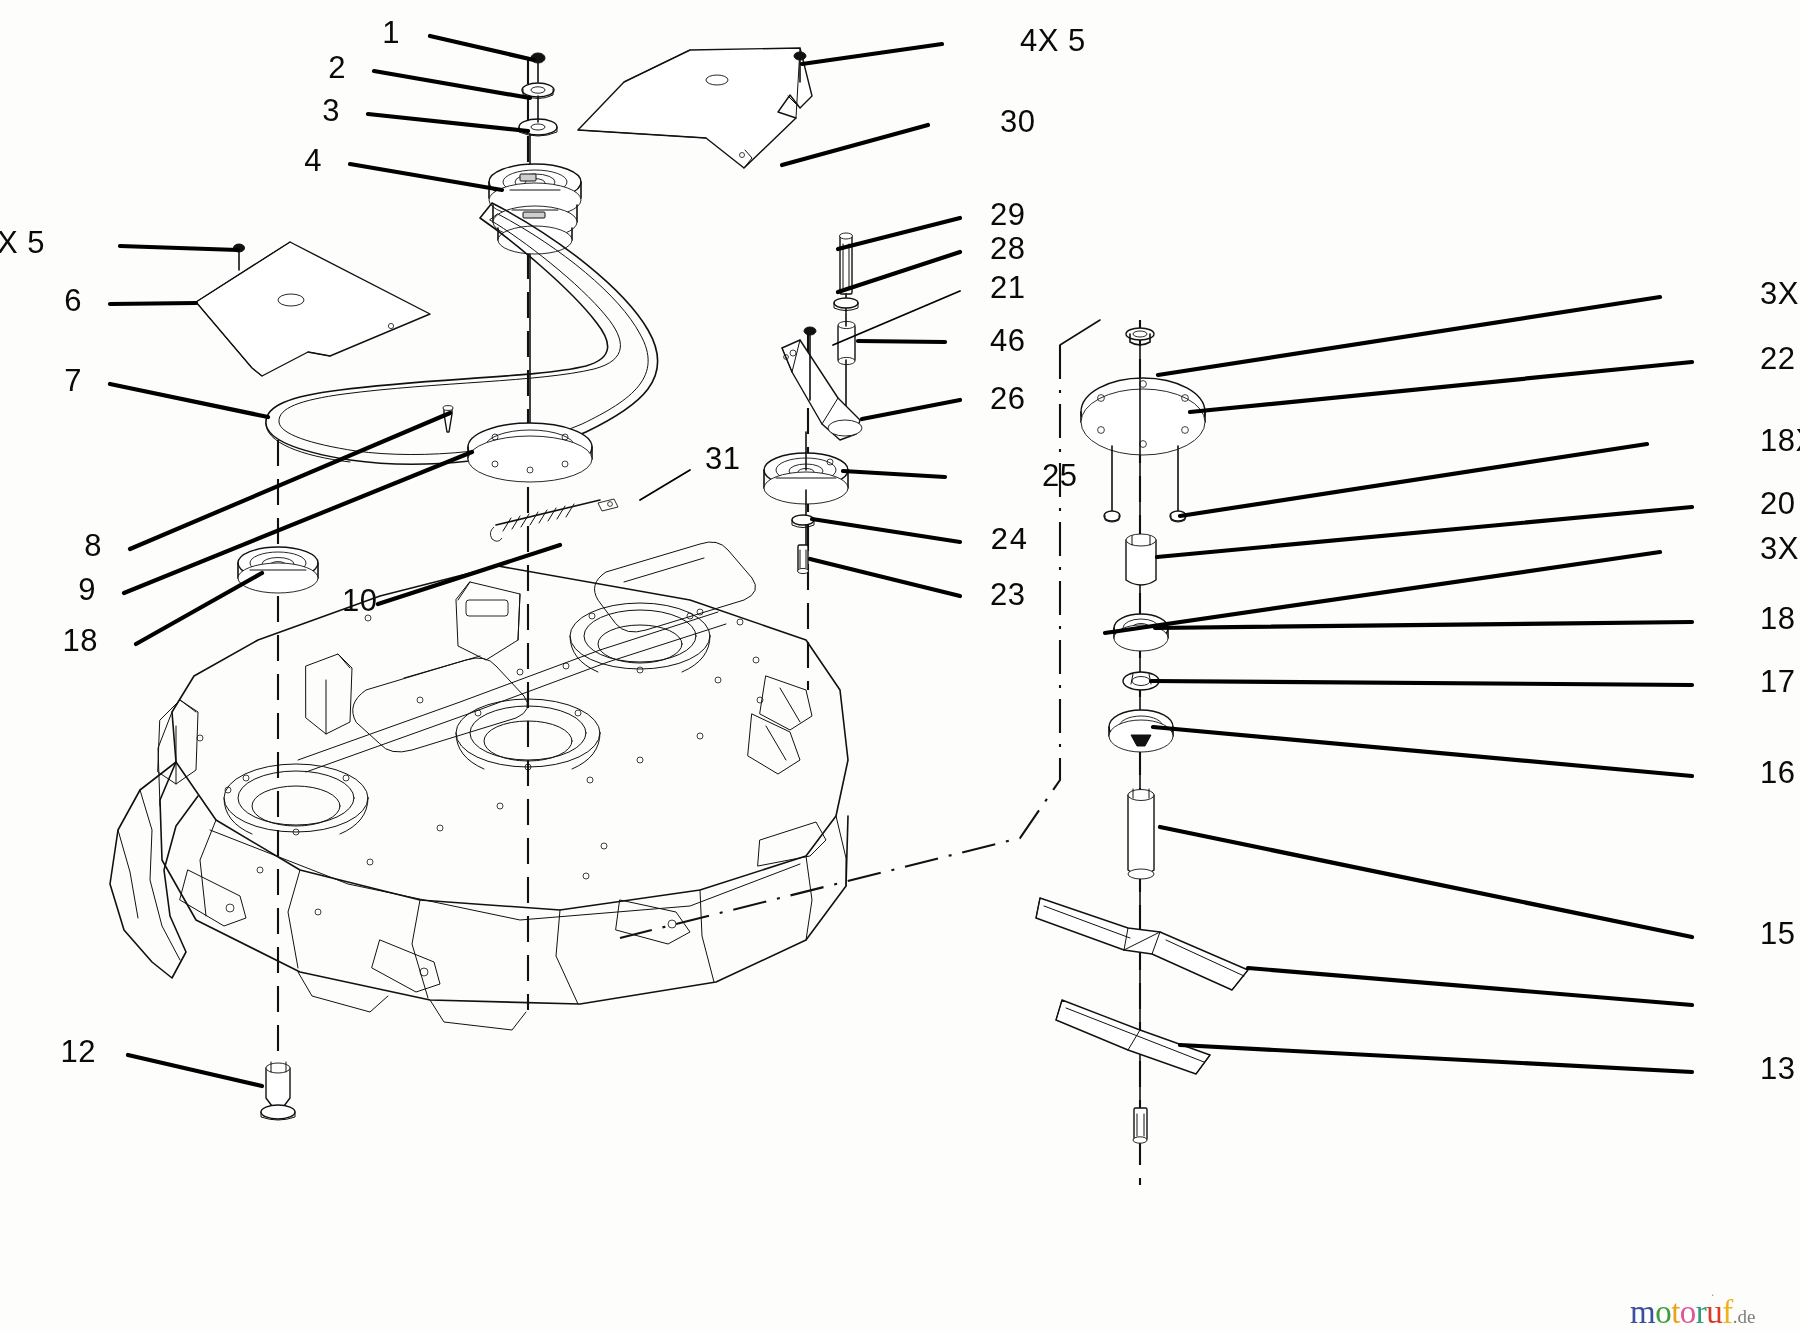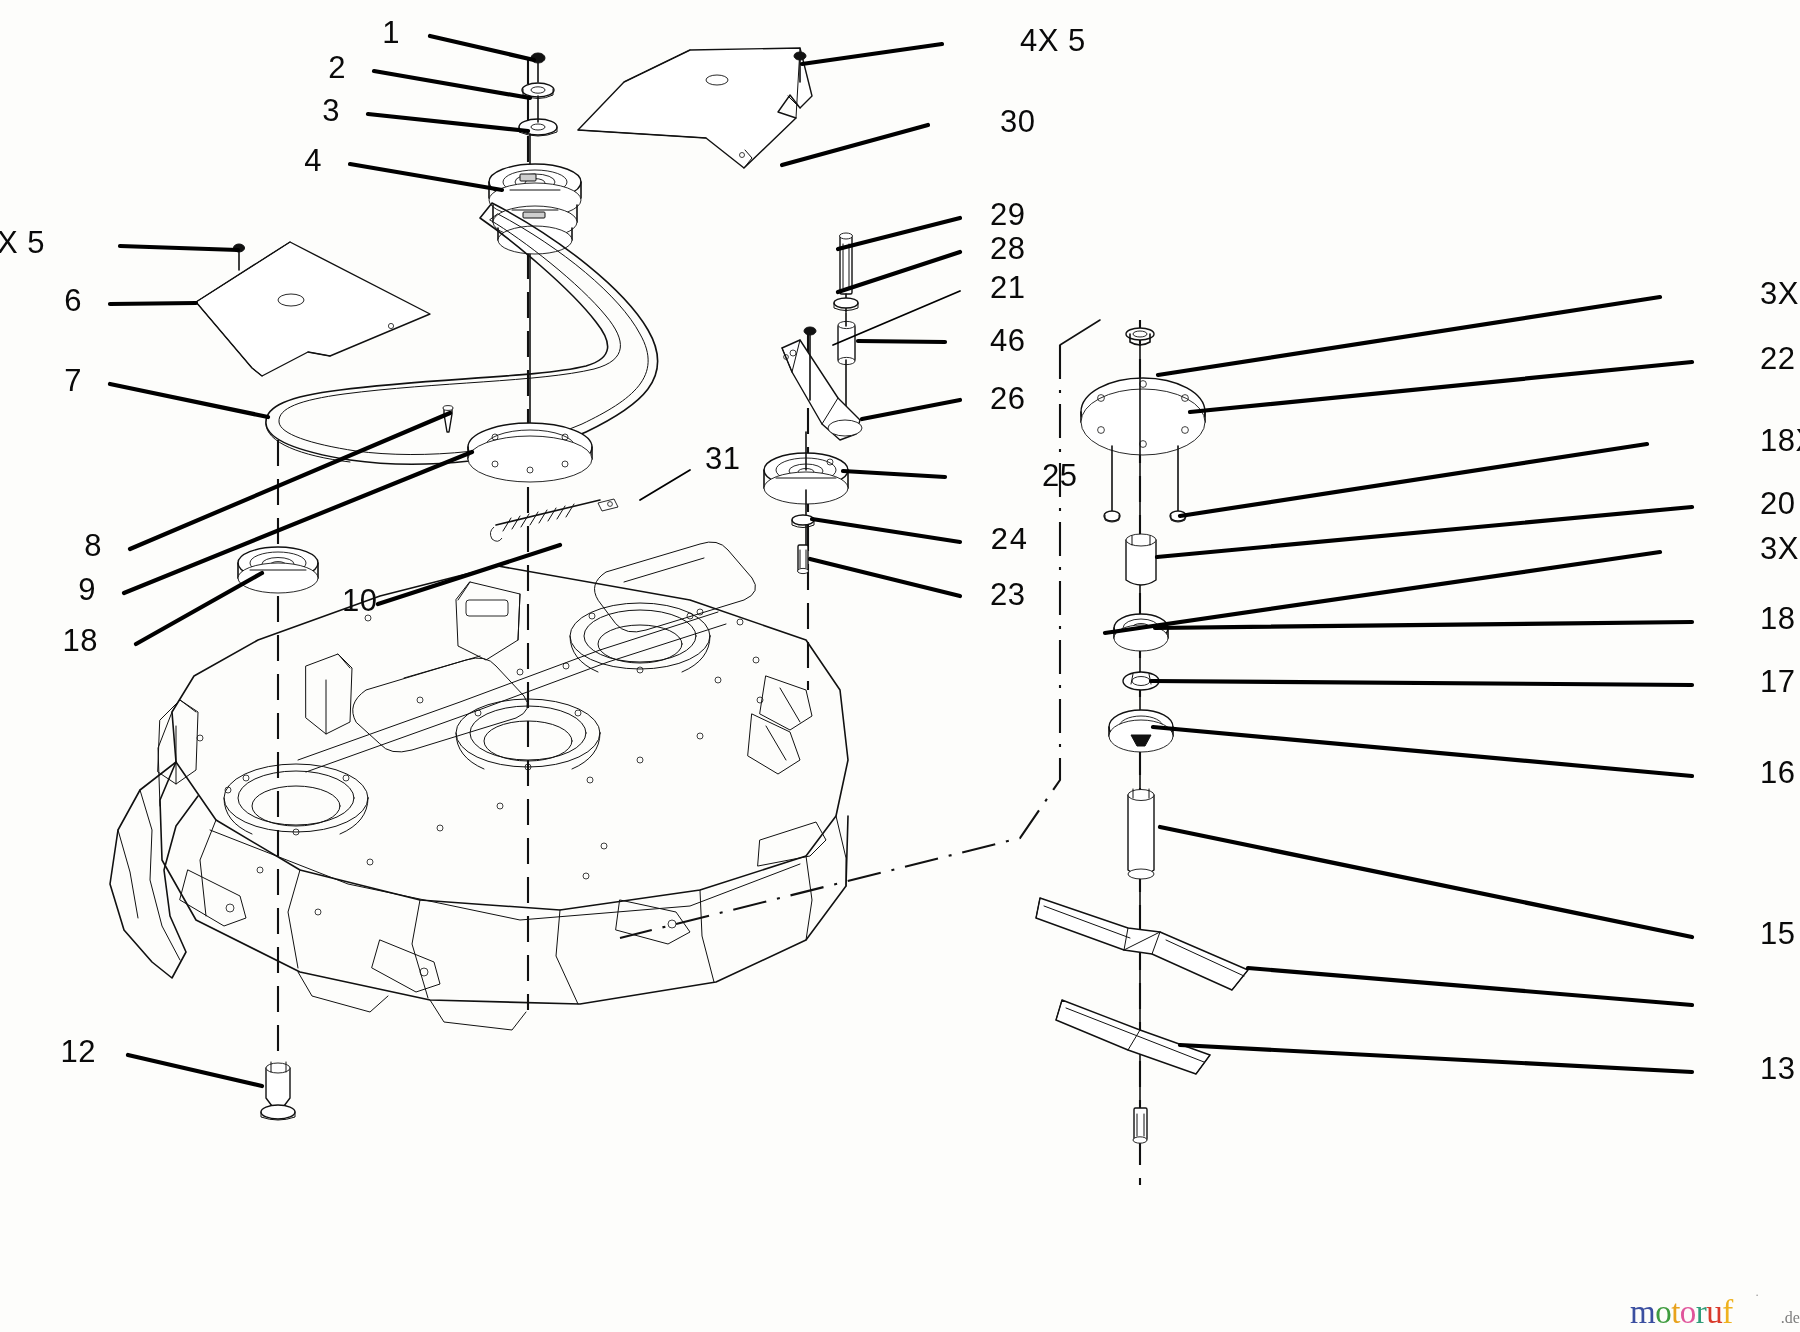--- a/index.html
+++ b/index.html
@@ -47,24 +47,23 @@
     font-family: "Liberation Serif", serif;
     font-size: 33px;
     white-space: nowrap;
     user-select: none;
     letter-spacing: -0.5px;
   }
   #watermark .wm-ch {
     font-weight: 400;
   }
   #watermark .wm-tld {
-    font-size: 16px;
+    font-size: 19px;
     color: #7d7d7d;
     letter-spacing: 0;
-    margin-left: 48px;
   }
   .wm-dot {
     position: absolute;
     right: 41px;
     top: -2px;
     font-size: 14px;
     color: #9a9a9a;
   }
 </style>
 </head>

